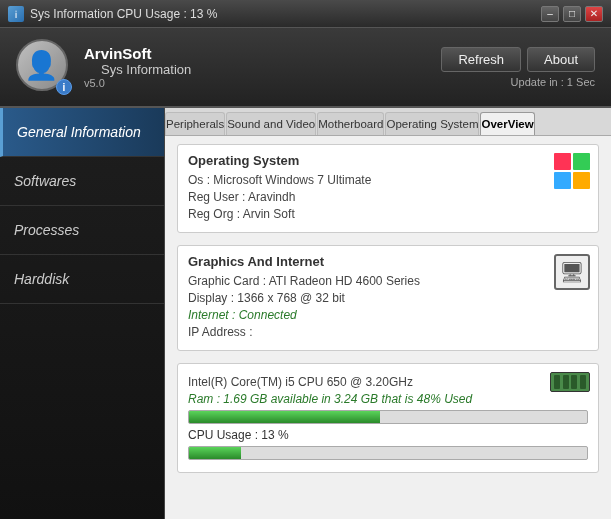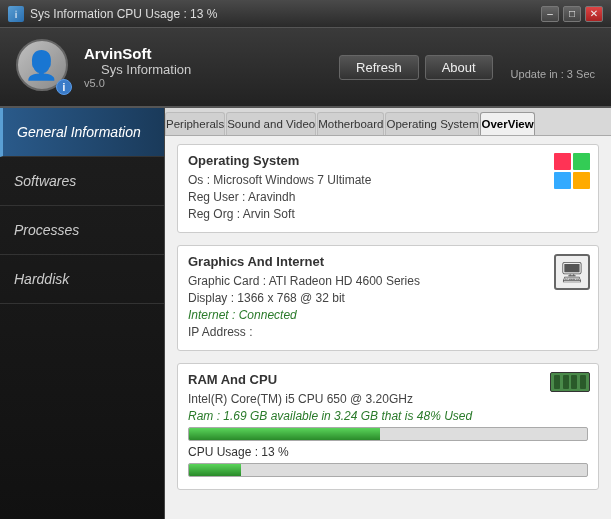--- a/index.html
+++ b/index.html
@@ -118,23 +118,23 @@
       color: #cccccc;
       font-size: 13px;
       margin-left: 17px;
     }
     .app-version {
       color: #aaaaaa;
       font-size: 11px;
     }
     .header-buttons {
       display: flex;
-      flex-direction: row;
+      flex-direction: column;
       align-items: flex-end;
-      gap: 18px;
+      gap: 4px;
     }
     .header-btn-row {
       display: flex;
       gap: 6px;
     }
     .header-btn {
       padding: 4px 16px;
       background: linear-gradient(to bottom, #555, #333);
       border: 1px solid #666;
       border-radius: 3px;
@@ -340,21 +340,21 @@
   <div class="app-info">
     <div class="app-name">ArvinSoft</div>
     <div class="app-subname">Sys Information</div>
     <div class="app-version">v5.0</div>
   </div>
   <div class="header-buttons">
     <div class="header-btn-row">
       <button class="header-btn">Refresh</button>
       <button class="header-btn">About</button>
     </div>
-    <div class="update-text">Update in : 3 Sec</div>
+    <div class="update-text">Update in : 1 Sec</div>
   </div>
 </div>
 
 <div class="main-layout">
 
   <div class="sidebar">
     <div class="sidebar-item active">
       <span>General Information</span>
     </div>
     <div class="sidebar-item">
@@ -408,21 +408,20 @@
         <div class="section-title">Graphics And Internet</div>
         <div class="section-row">Graphic Card : ATI Radeon HD 4600 Series</div>
         <div class="section-row">Display : 1366 x 768 @ 32 bit</div>
         <div class="section-row green">Internet : Connected</div>
         <div class="section-row">IP Address :</div>
 
         <div class="net-icon section-icon">🖥</div>
       </div>
 
       <div class="section">
-        <div class="section-title">RAM And CPU</div>
         <div class="section-row">Intel(R) Core(TM) i5 CPU      650 @ 3.20GHz</div>
         <div class="section-row green">Ram : 1.69 GB available in 3.24 GB that is 48% Used</div>
 
         <div class="progress-container">
           <div class="progress-bar-bg">
             <div class="progress-bar-fill" style="width: 48%"></div>
           </div>
         </div>
 
         <div class="progress-container">

